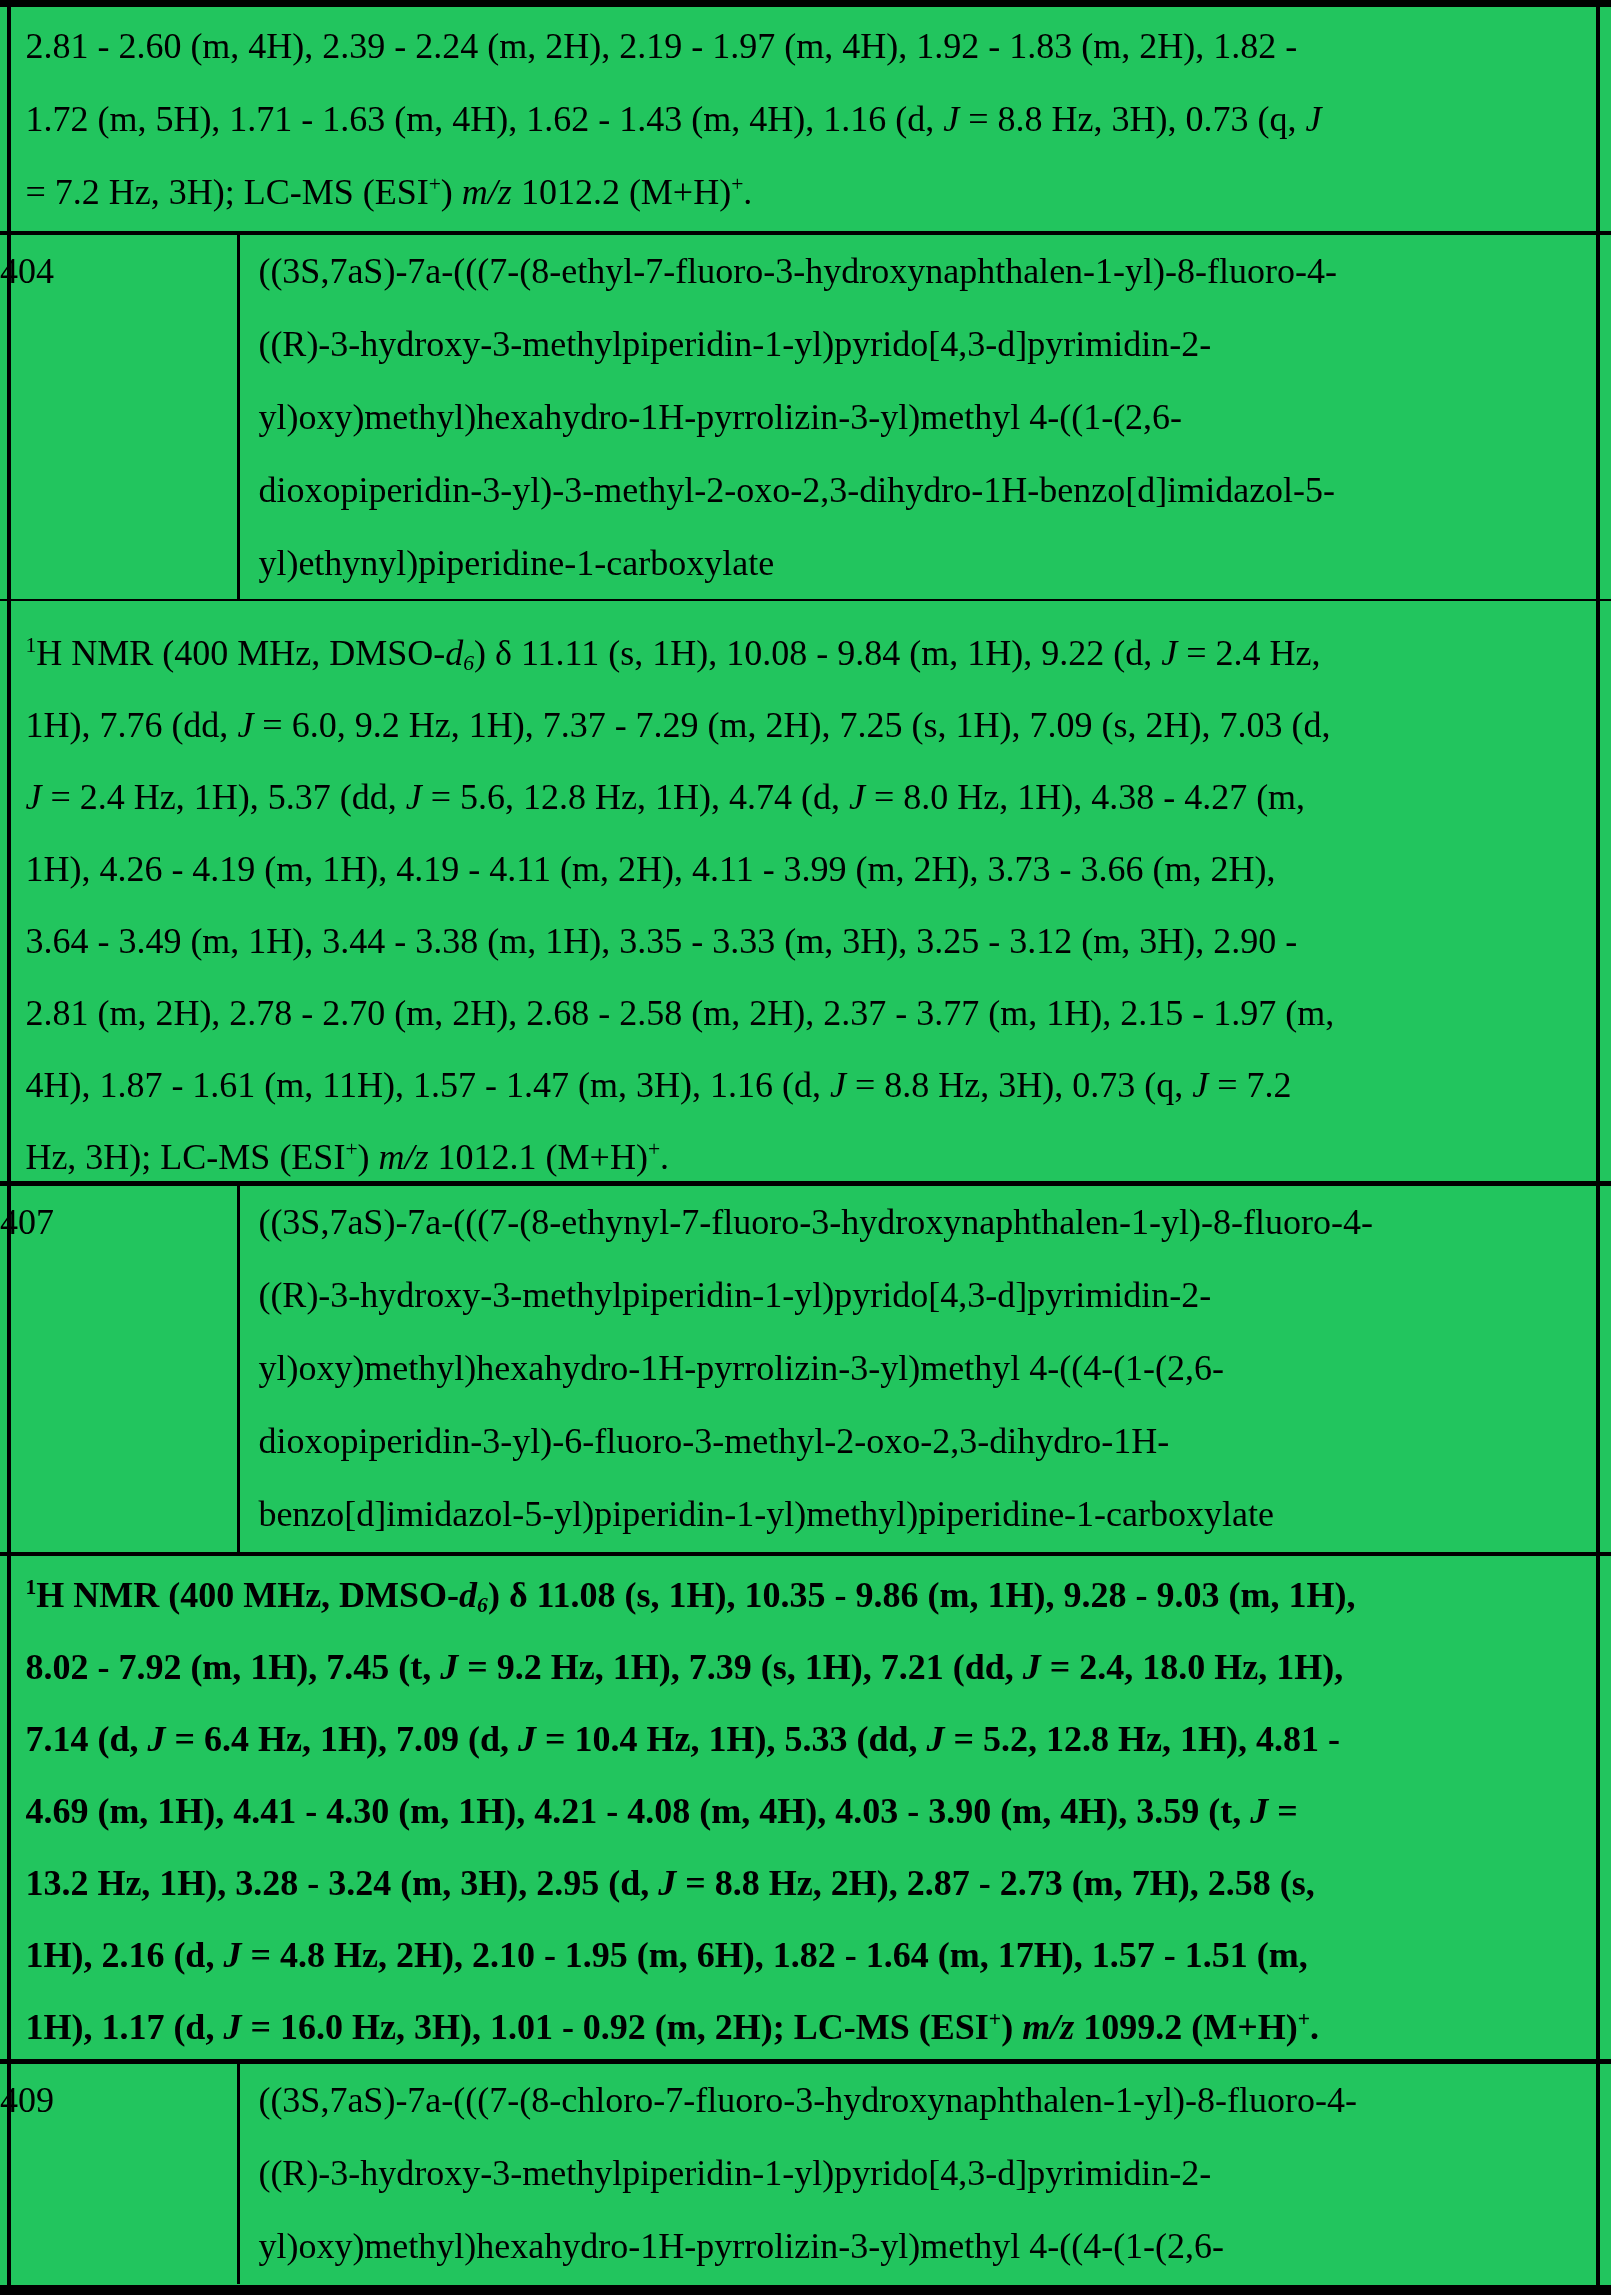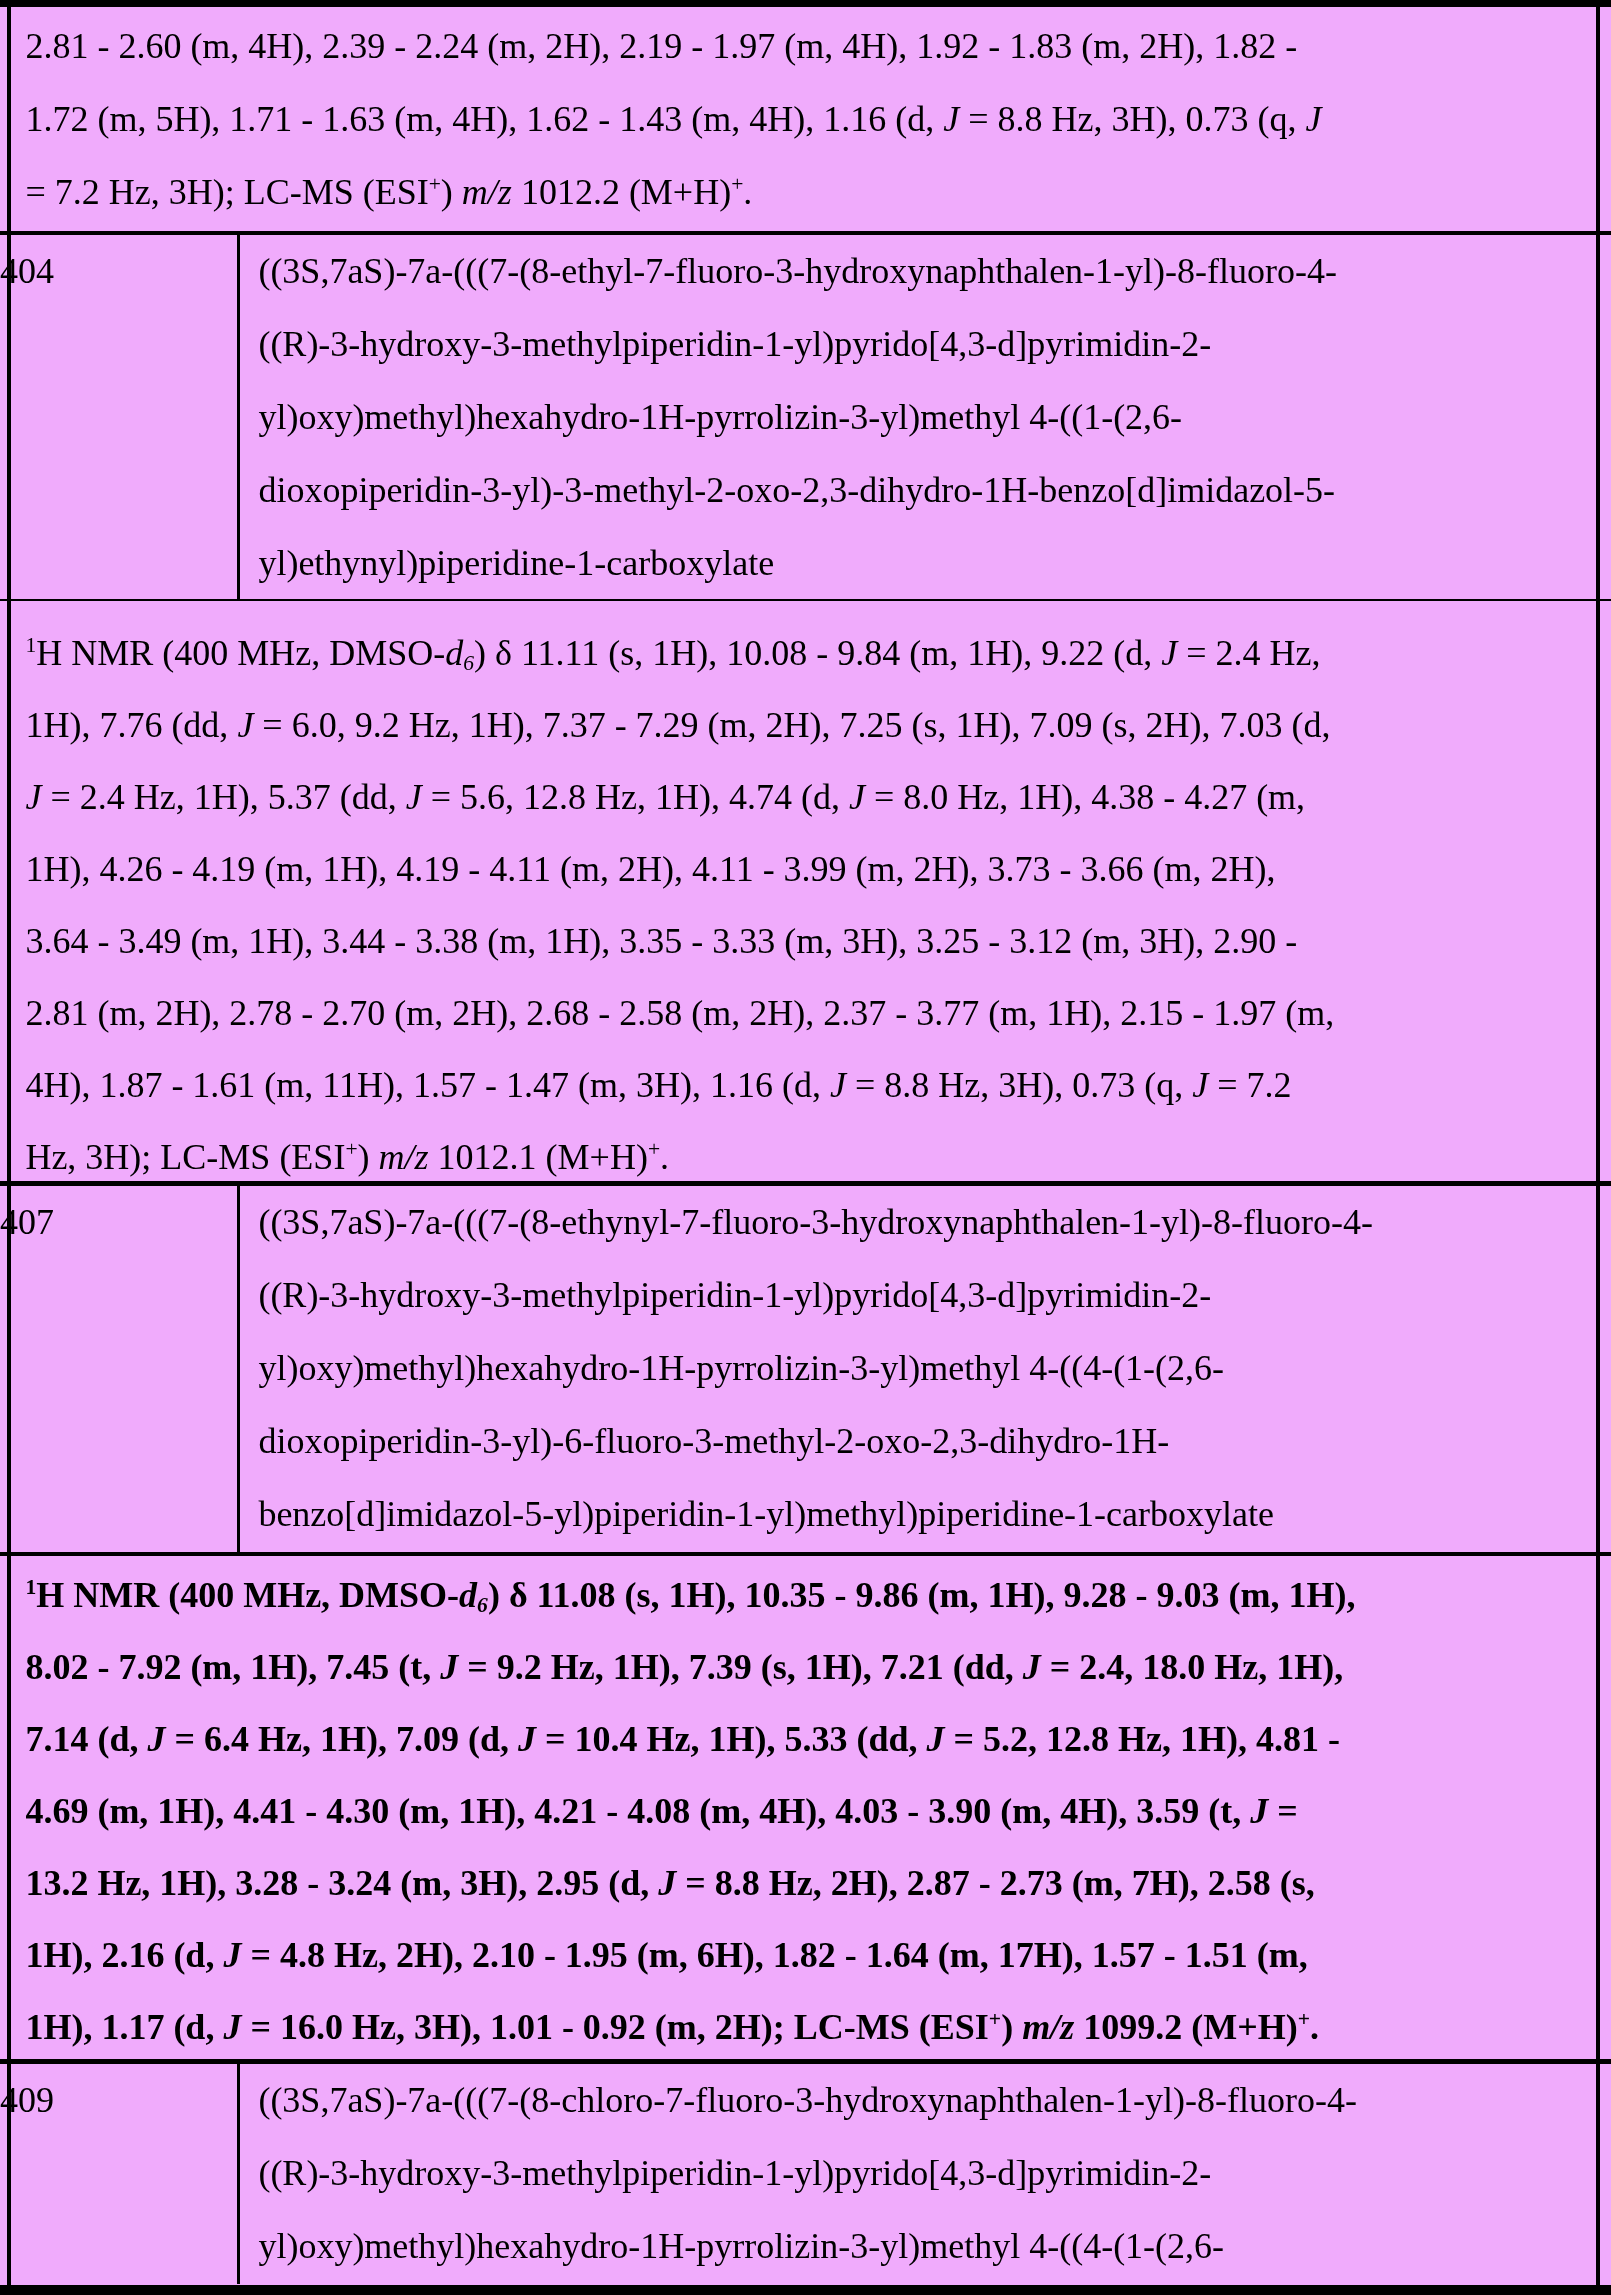--- a/index.html
+++ b/index.html
@@ -1,19 +1,19 @@
 <!DOCTYPE html>
 <html style="font-size:13.6px"><head>
 <meta charset="utf-8">
 <style>
   html,body{margin:0;padding:0;background:#ffffff;}
   .page{
     position:relative;
     width:1611px;height:2295px;
-    background:#f0abfc;
+    background:#22c55e;
     color:#000000;
     font-family:"Liberation Serif","DejaVu Serif",serif;
     font-size:36px;
     overflow:hidden;
   }
   
   .vedge{position:absolute;top:5.1px;bottom:0;width:4.2px;background:#000;}
   .vedge.left{left:6.8px;}
   .vedge.right{left:1596px;}
   

